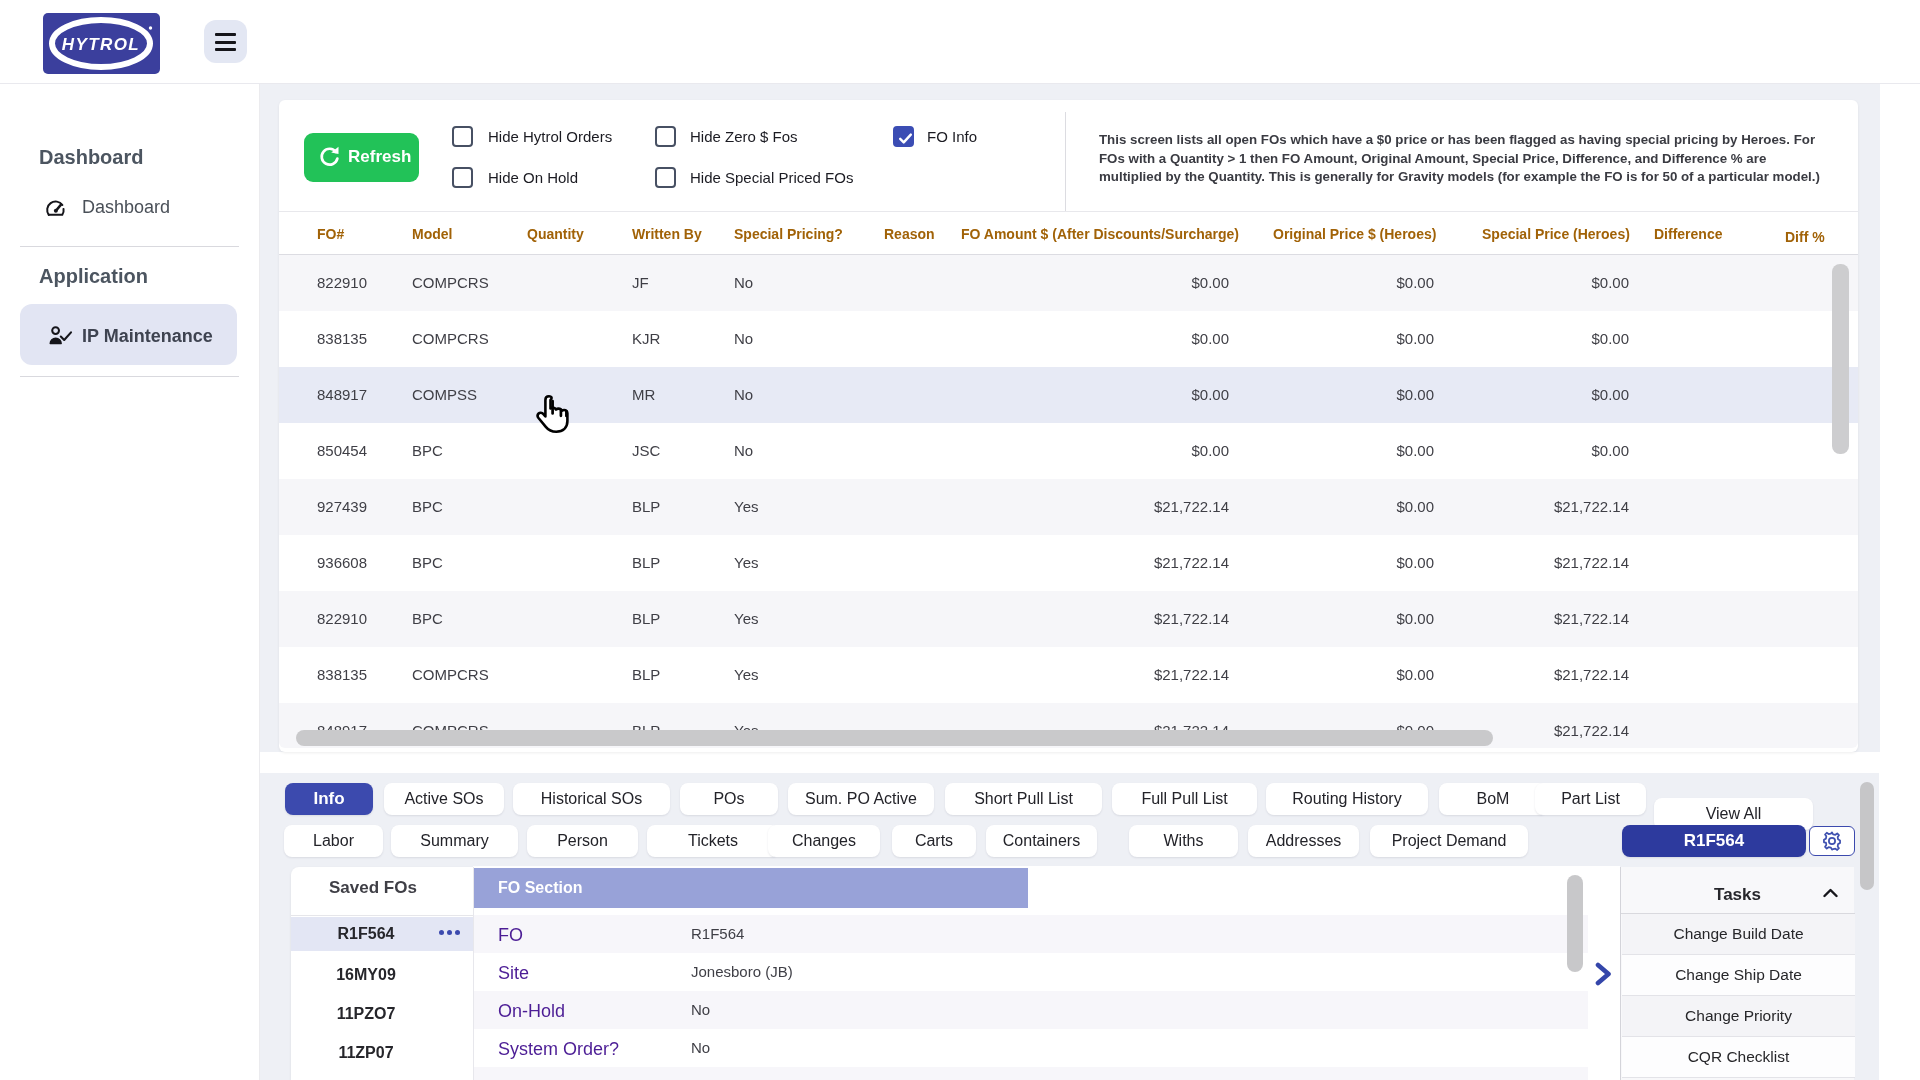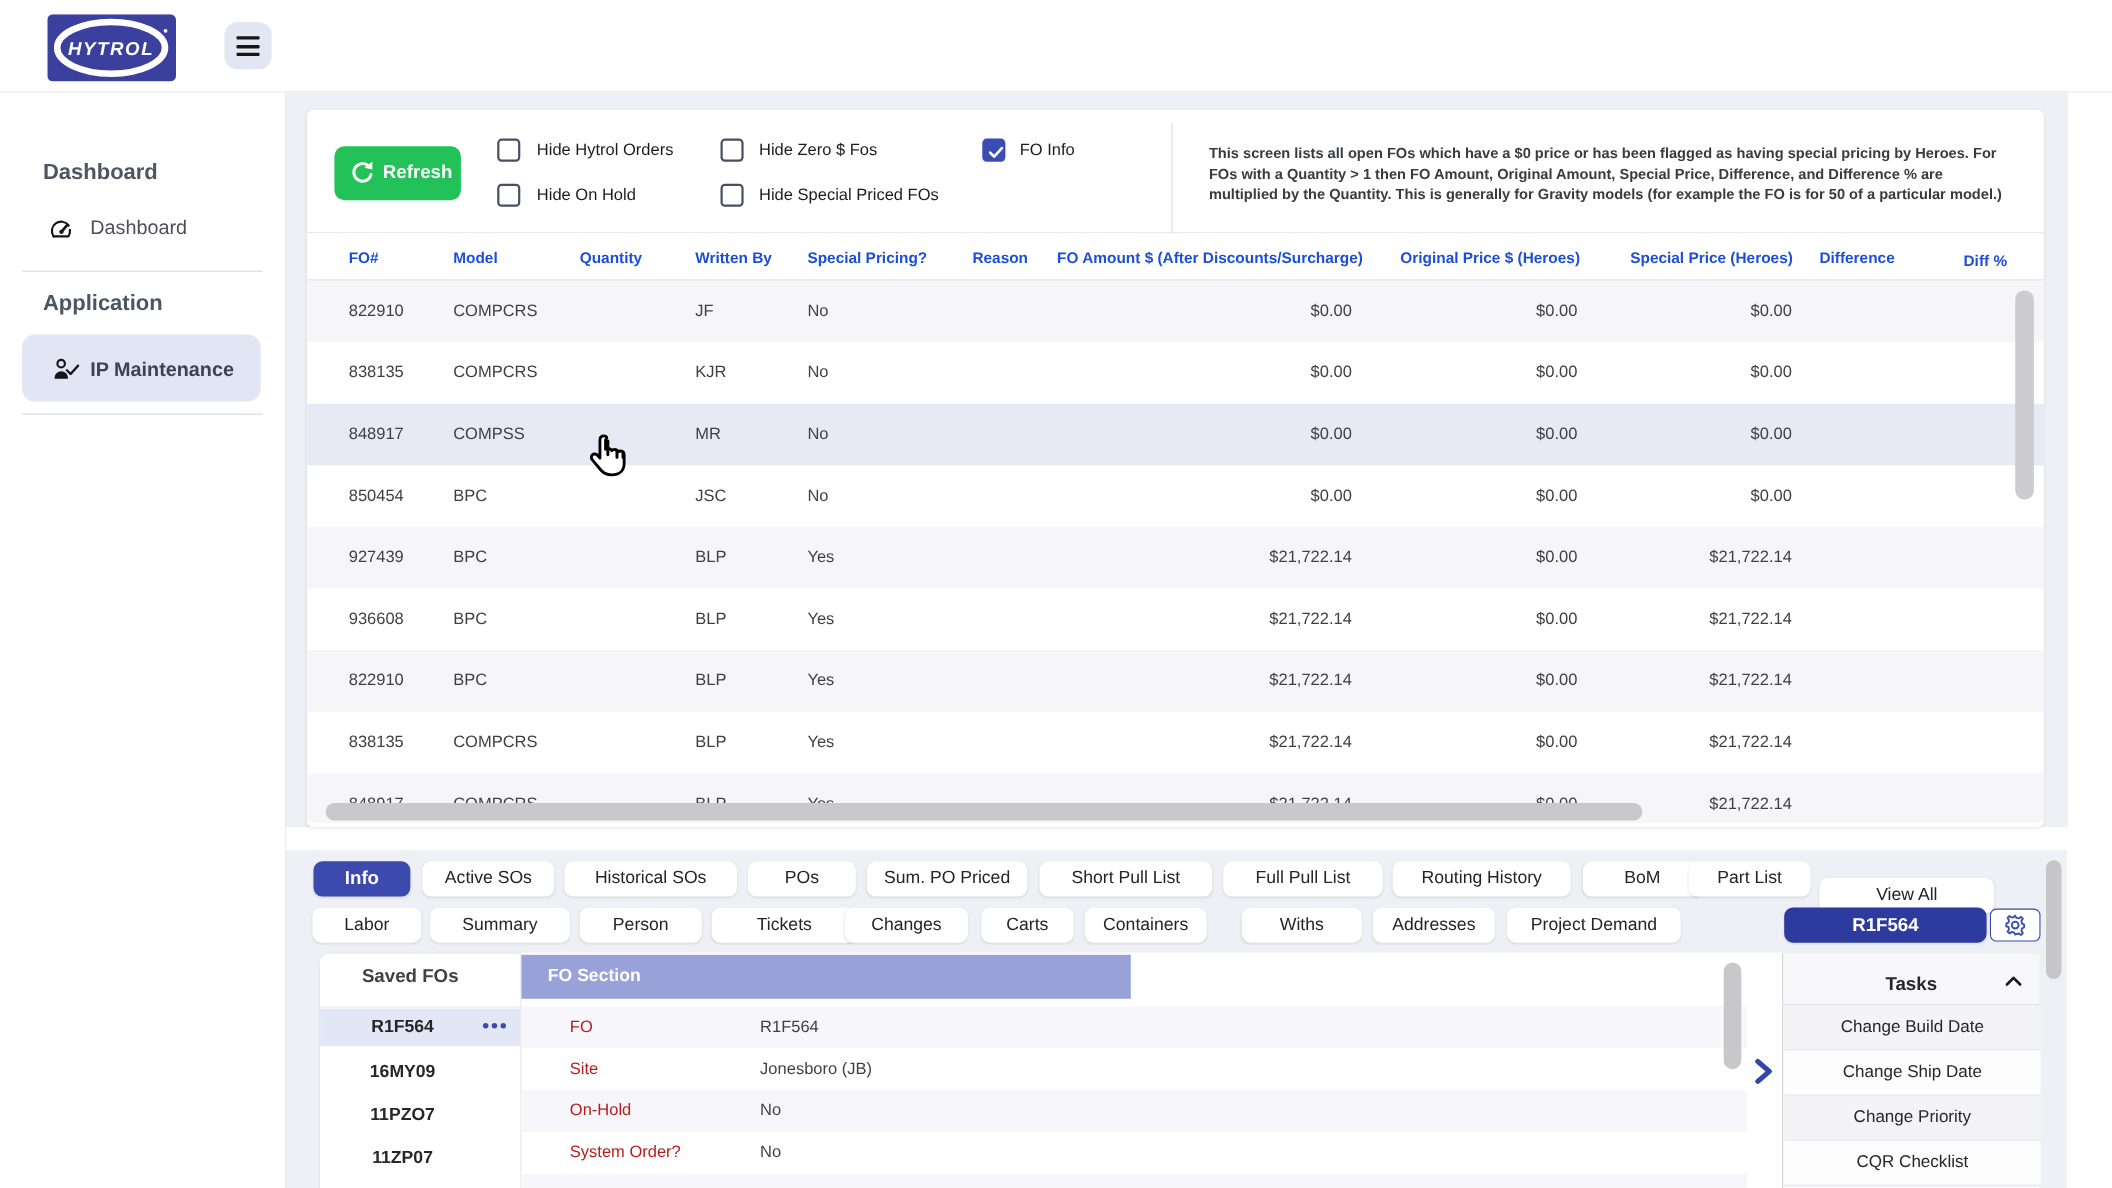--- a/index.html
+++ b/index.html
@@ -27,21 +27,21 @@
     border-radius:9px; color:#fff; font-weight:bold; font-size:17px; }
   .cb { position:absolute; width:21px; height:21px; border:2.5px solid #475063; border-radius:4px; background:#fff; }
   .cb.checked { background:#3b4db4; border-color:#3b4db4; }
   .cblabel { position:absolute; font-size:15px; color:#1b1b22; }
   #vdiv { position:absolute; left:786px; top:12px; width:1px; height:100px; background:#dcdce1; }
   #para { position:absolute; left:820px; top:31px; width:760px; font-size:13.3px; font-weight:bold;
     line-height:18.5px; color:#3a3b42; white-space:nowrap; }
 
   #thead { position:absolute; left:0px; top:111px; width:1579px; height:44px;
     border-top:1px solid #e8e8ec; border-bottom:1px solid #dcdce2; }
-  .th { position:absolute; top:14px; font-size:14px; font-weight:bold; color:#1d4ed8; white-space:nowrap; }
+  .th { position:absolute; top:14px; font-size:14px; font-weight:bold; color:#a16207; white-space:nowrap; }
   #tbody { position:absolute; left:0; top:155px; width:1579px; height:493px; overflow:hidden;
     border-radius:0 0 6px 6px; }
   .row { position:absolute; left:0; width:1579px; height:56px; }
   .row.stripe { background:#f6f6f9; }
   .row.hl { background:#e7eaf5; }
   .td { position:absolute; top:19px; font-size:15px; color:#3f3f46; white-space:nowrap; }
   .money { text-align:right; }
 
   #vscroll { position:absolute; left:1553px; top:164px; width:17px; height:190px; background:#cdcdcf; border-radius:8px; }
   #hscroll { position:absolute; left:17px; top:630px; width:1197px; height:16px; background:#c9c9cb; border-radius:8px; }
@@ -57,21 +57,21 @@
     border-radius:8px 0 0 0; box-shadow:0 1px 3px rgba(0,0,0,0.08); }
   .sfitem { position:absolute; left:0; width:150px; text-align:center; font-size:16px; color:#26262b;
     padding-top:8px; height:34px; }
   .dot { position:absolute; left:0; top:0; width:5px; height:5px; border-radius:50%; background:#3c4aae; }
 
   #fosec { position:absolute; left:213px; top:94px; width:1115px; height:213px; background:#fff;
     border-left:1px solid #e7e7ec; }
   #foband { position:absolute; left:0; top:1px; width:554px; height:40px; background:#98a2d8;
     color:#fff; font-weight:bold; font-size:16px; line-height:40px; padding-left:24px; }
   .forow { position:absolute; left:0; width:1114px; height:38px; }
-  .forow .lab { position:absolute; left:24px; top:10px; font-size:15px; color:#b91c1c;margin-left:20px; }
+  .forow .lab { position:absolute; left:24px; top:10px; font-size:18px; color:#4c1d95; }
   .forow .val { position:absolute; left:217px; top:10px; font-size:15px; color:#3f3f46; }
   #foscroll { position:absolute; left:1307px; top:102px; width:16px; height:97px; background:#c8c8ca; border-radius:8px; }
 
   #tasks { position:absolute; left:1360px; top:94px; width:234px; height:213px; background:#f8f8fa;
     border-left:1px solid #d4d4da; }
   .taskrow { position:absolute; left:1px; width:233px; height:41px; font-size:15.5px; color:#27272a;
     display:flex; align-items:center; justify-content:center; border-bottom:1px solid #e3e3e8; }
   #botscroll { position:absolute; left:1600px; top:9px; width:14px; height:108px; background:#c6c6c8; border-radius:7px; }
 </style>
 </head>
@@ -242,21 +242,21 @@
 <path d="M 16.6 8 V 20.5 M 24.9 17 V 22.8 M 30.4 18 V 23" stroke="#000000" stroke-width="2.7" fill="none" stroke-linecap="round"></path>
 </svg></div>
 </div>
 
 <div id="bottom">
   <div id="whitefill"></div>
 <div class="tab sel" style="left:25px;top:10px;width:88px">Info</div>
 <div class="tab" style="left:124px;top:10px;width:120px">Active SOs</div>
 <div class="tab" style="left:253px;top:10px;width:157px">Historical SOs</div>
 <div class="tab" style="left:420px;top:10px;width:98px">POs</div>
-<div class="tab" style="left:528px;top:10px;width:146px">Sum. PO Priced</div>
+<div class="tab" style="left:528px;top:10px;width:146px">Sum. PO Active</div>
 <div class="tab" style="left:685px;top:10px;width:157px">Short Pull List</div>
 <div class="tab" style="left:852px;top:10px;width:145px">Full Pull List</div>
 <div class="tab" style="left:1006px;top:10px;width:162px">Routing History</div>
 <div class="tab" style="left:1179px;top:10px;width:108px">BoM</div>
 <div class="tab" style="left:1275px;top:10px;width:111px">Part List</div>
 <div class="tab" style="left:1394px;top:25px;width:159px">View All</div>
 <div class="tab" style="left:24px;top:52px;width:99px">Labor</div>
 <div class="tab" style="left:131px;top:52px;width:127px">Summary</div>
 <div class="tab" style="left:267px;top:52px;width:111px">Person</div>
 <div class="tab" style="left:387px;top:52px;width:132px">Tickets</div>

